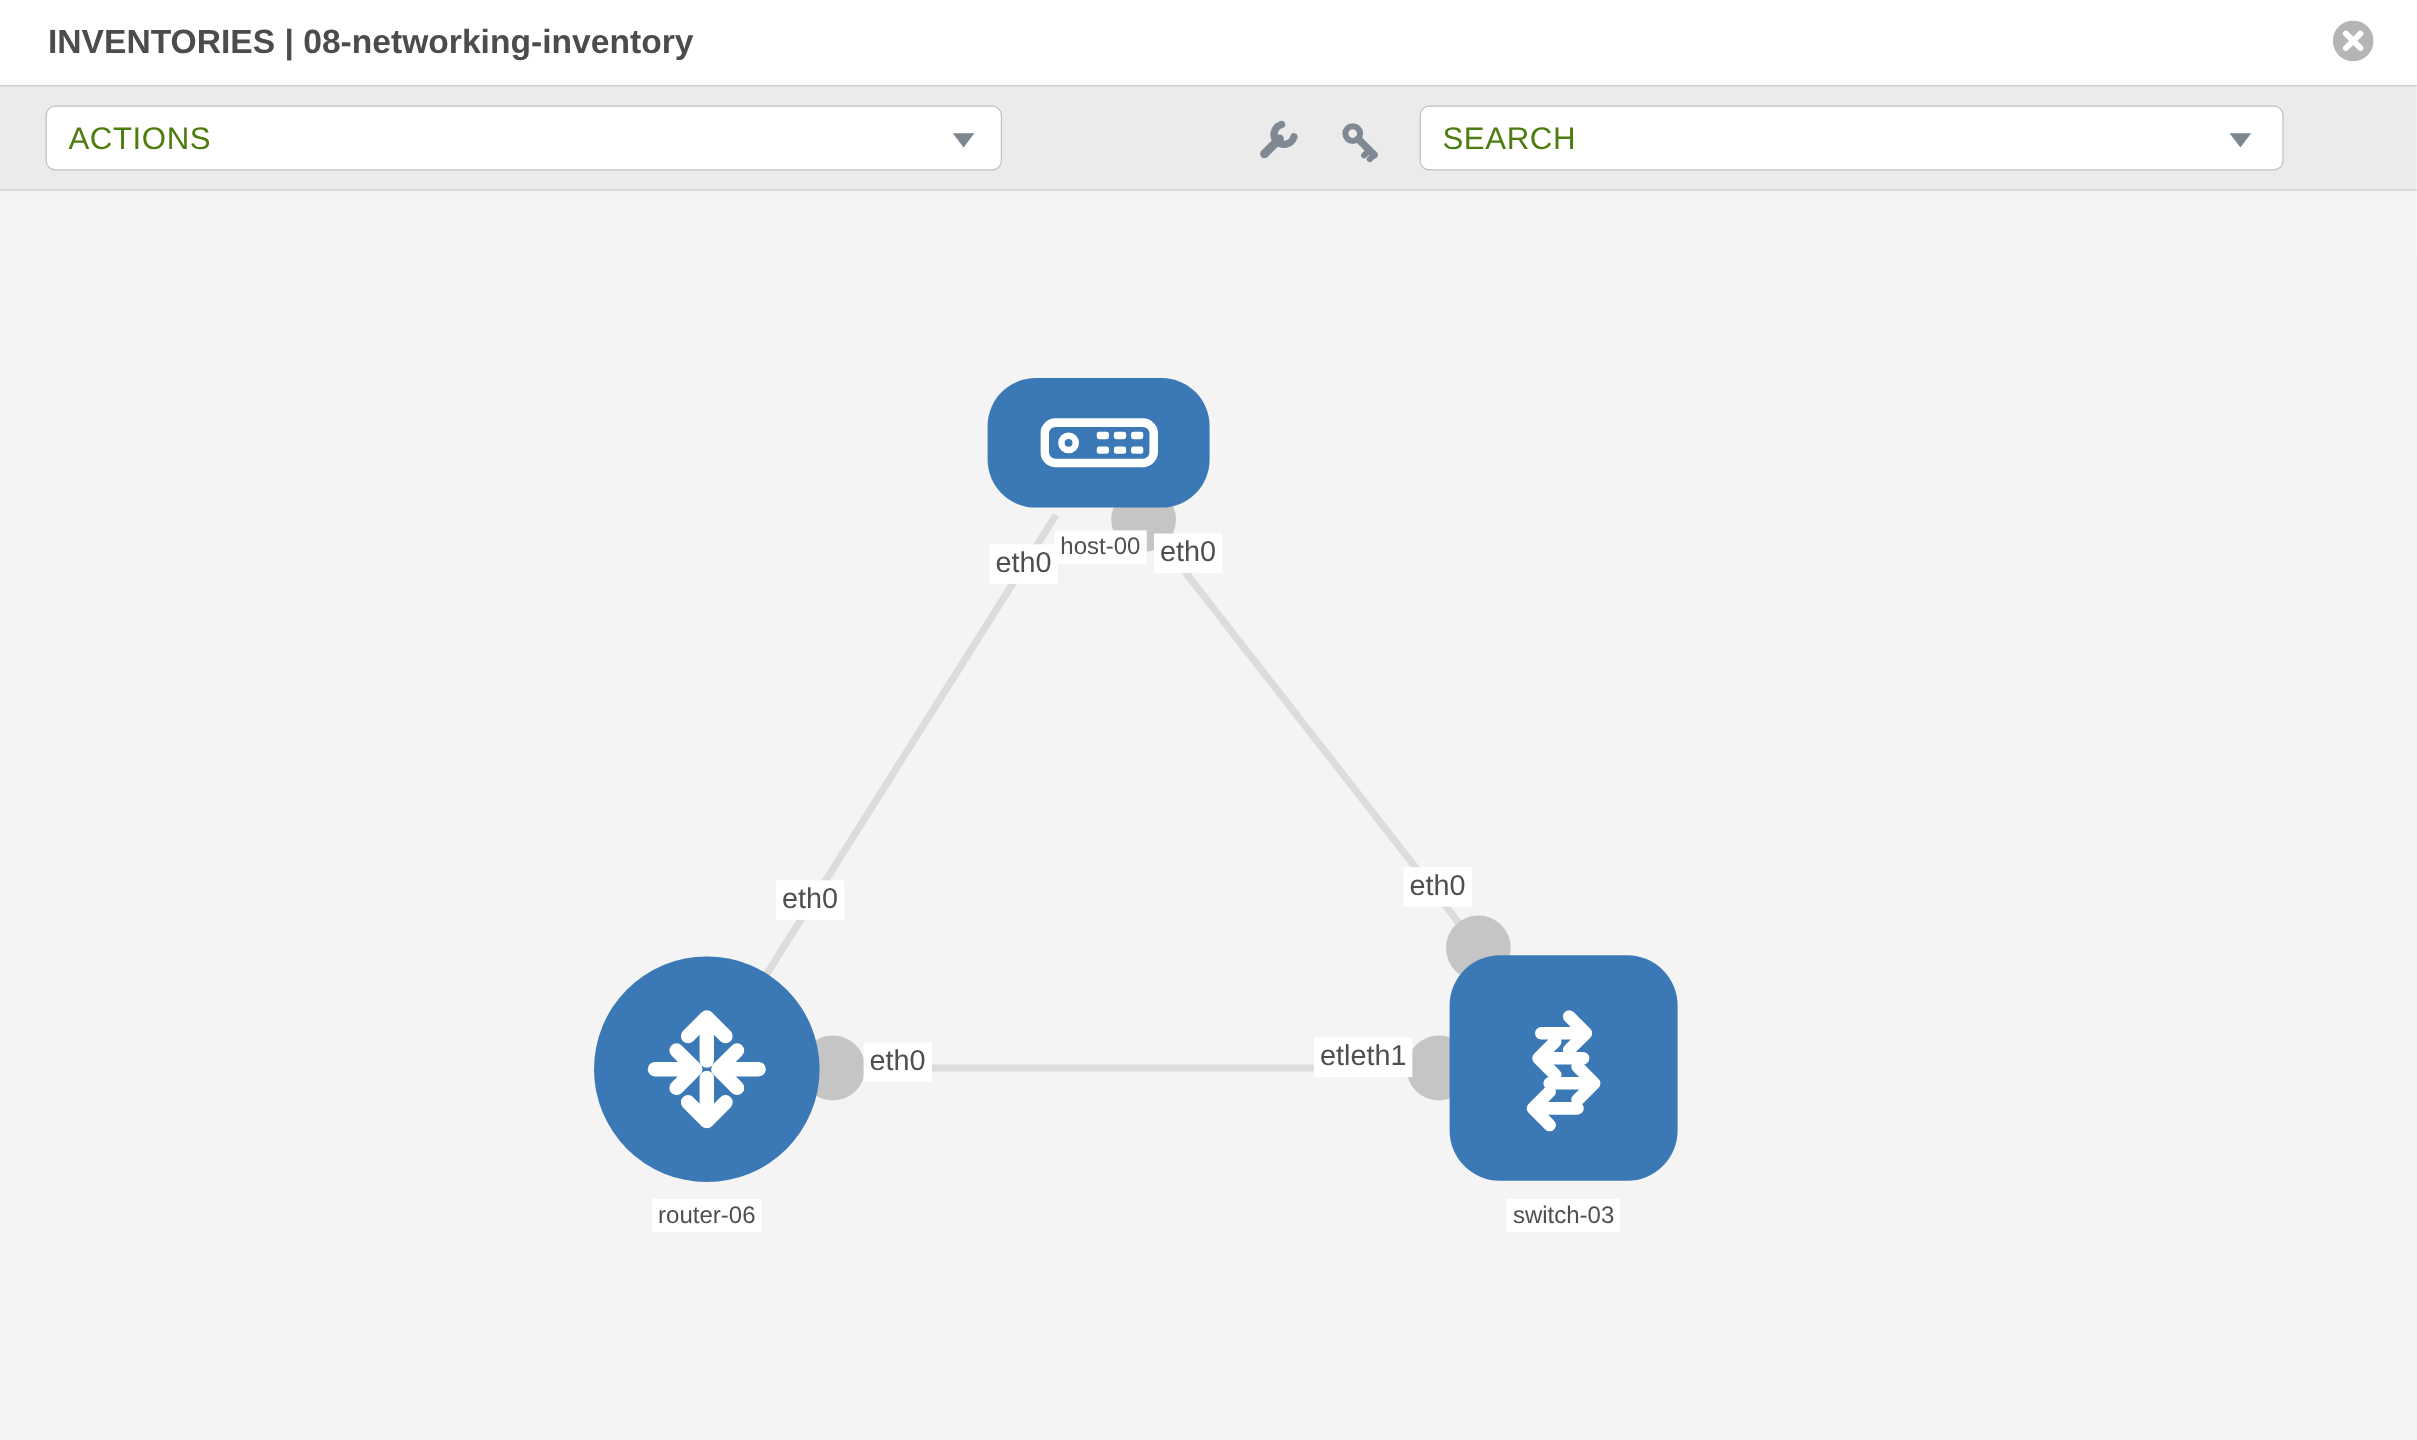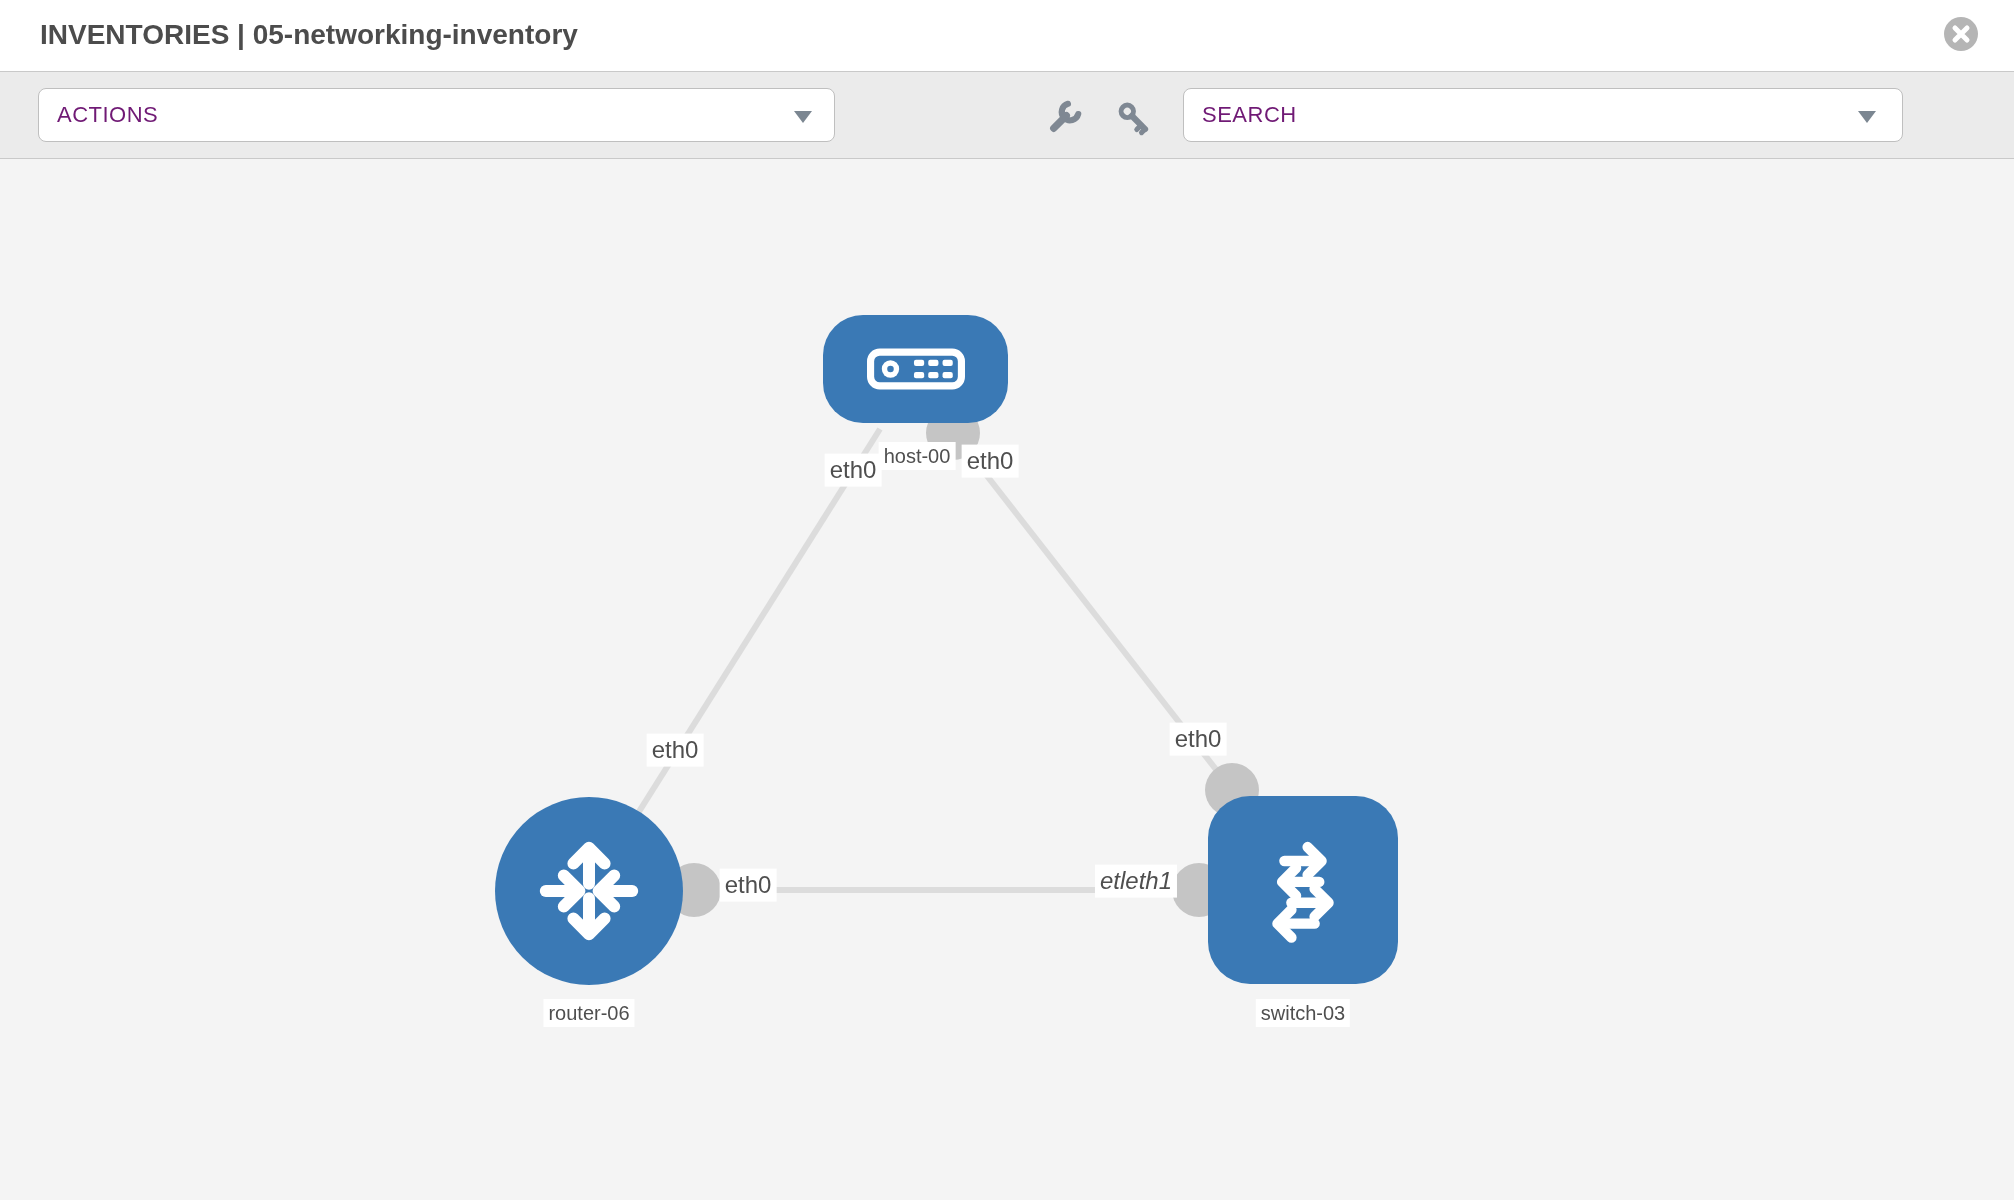--- a/index.html
+++ b/index.html
@@ -10,21 +10,21 @@
   
   .header { position:absolute; left:0; top:0; width:2014px; height:71px; background:#ffffff; }
   .page-title { position:absolute; left:40px; top:19px; font-size:28px; font-weight:bold; color:#4c4c4c; }
   .close-btn { position:absolute; left:1944px; top:17px; width:34px; height:34px; cursor:pointer; }
 
   
   .toolbar { position:absolute; left:0; top:71px; width:2014px; height:88px; background:#ebebeb;
              border-top:1px solid #c9c9c9; border-bottom:1px solid #c9c9c9; }
   .select-box { position:absolute; top:16px; height:54px; background:#ffffff;
                 border:1px solid #bfbfbf; border-radius:8px; display:flex; align-items:center; }
-  .select-box .lbl { margin-left:18px; font-size:22px; color:#701a75; letter-spacing:0.5px; }
+  .select-box .lbl { margin-left:18px; font-size:26px; color:#4d7c0f; letter-spacing:0.5px; }
   .caret { position:absolute; top:22px; width:0; height:0;
            border-left:9px solid transparent; border-right:9px solid transparent;
            border-top:12px solid #7b8691; }
   .actions-box { left:38px; width:797px; }
   .search-box  { left:1183px; width:720px; }
   .tool-icon { position:absolute; top:27px; width:38px; height:38px; cursor:pointer; }
   .tool-icon svg { width:100%; height:100%; }
 
   
   .canvas { position:absolute; left:0; top:159px; width:2014px; height:1041px; background:#f4f4f4; }
@@ -38,21 +38,21 @@
           color:#4f4f4f; white-space:nowrap; line-height:1.2; padding:2px 5px; }
   .chip-node { font-size:20px; }
   .chip-if { font-size:24px; }
 </style>
 </head>
 <body>
 
 <div id="app">
 
   <div class="header">
-    <div class="page-title">INVENTORIES | 05-networking-inventory</div>
+    <div class="page-title">INVENTORIES | 08-networking-inventory</div>
     <div class="close-btn">
       <svg viewBox="0 0 34 34">
         <circle cx="17" cy="17" r="17" fill="#b5b5b5"></circle>
         <path d="M11 11 L23 23 M23 11 L11 23" stroke="#ffffff" stroke-width="5" stroke-linecap="round"></path>
       </svg>
     </div>
   </div>
 
   <div class="toolbar">
     <div class="select-box actions-box">
@@ -145,16 +145,16 @@
 
     <div class="chip chip-node" style="left:917px; top:297px;">host-00</div>
     <div class="chip chip-node" style="left:589px; top:854px;">router-06</div>
     <div class="chip chip-node" style="left:1303px; top:854px;">switch-03</div>
 
     <div class="chip chip-if" style="left:853px; top:311px;">eth0</div>
     <div class="chip chip-if" style="left:990px; top:302px;">eth0</div>
     <div class="chip chip-if" style="left:675px; top:591px;">eth0</div>
     <div class="chip chip-if" style="left:1198px; top:580px;">eth0</div>
     <div class="chip chip-if" style="left:748px; top:726px;">eth0</div>
-    <div class="chip chip-if" style="left:1136px; top:722px;font-style:italic;">etleth1</div>
+    <div class="chip chip-if" style="left:1136px; top:722px;">etleth1</div>
 
   </div>
 </div>
 
 </body></html>

